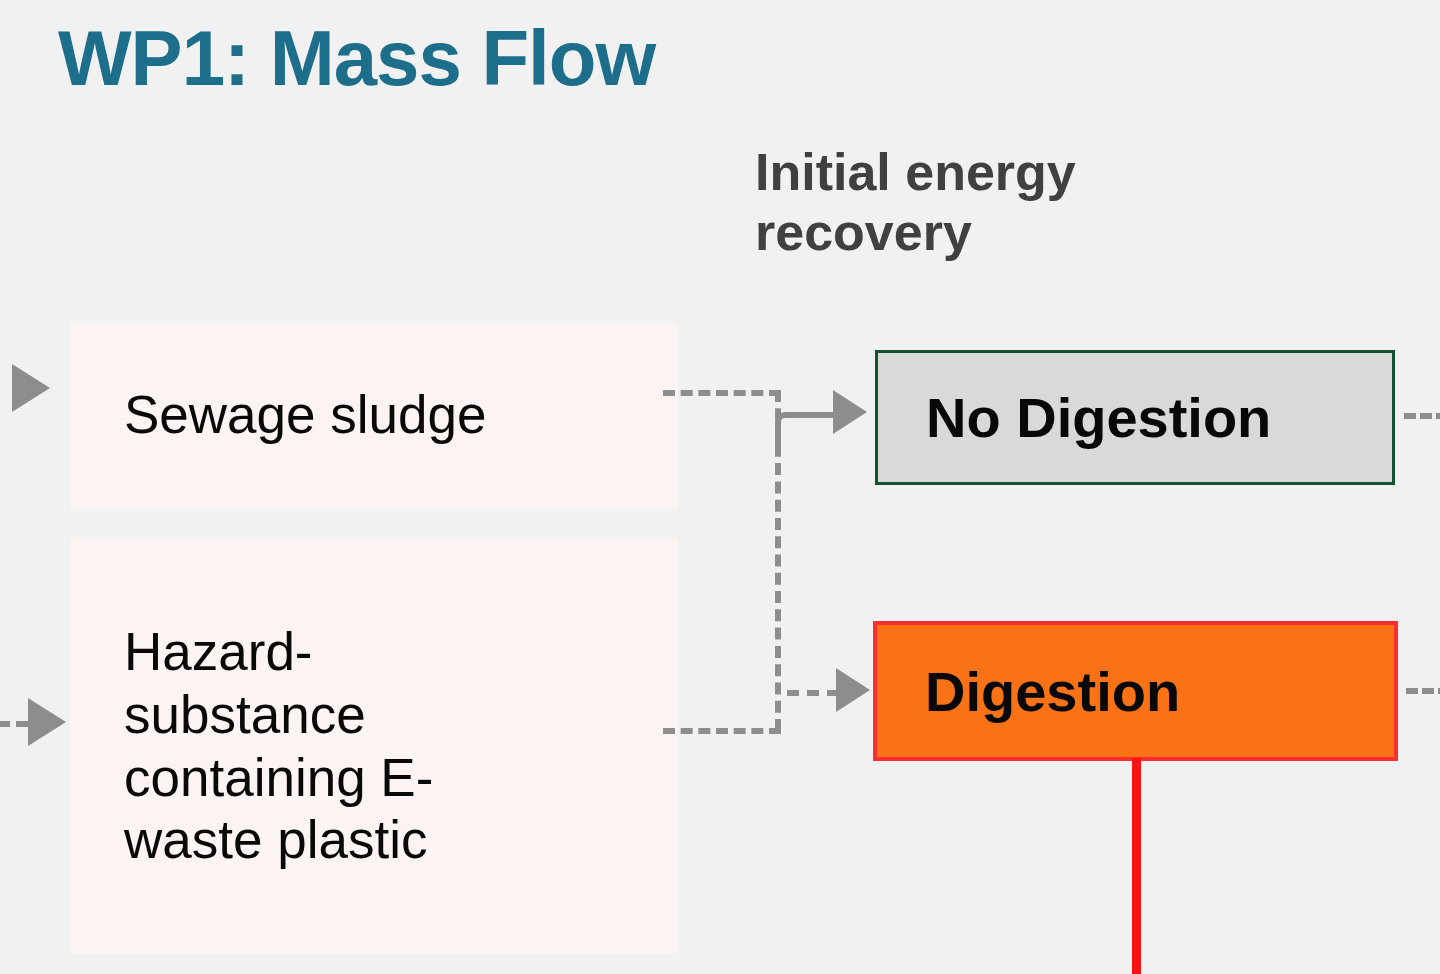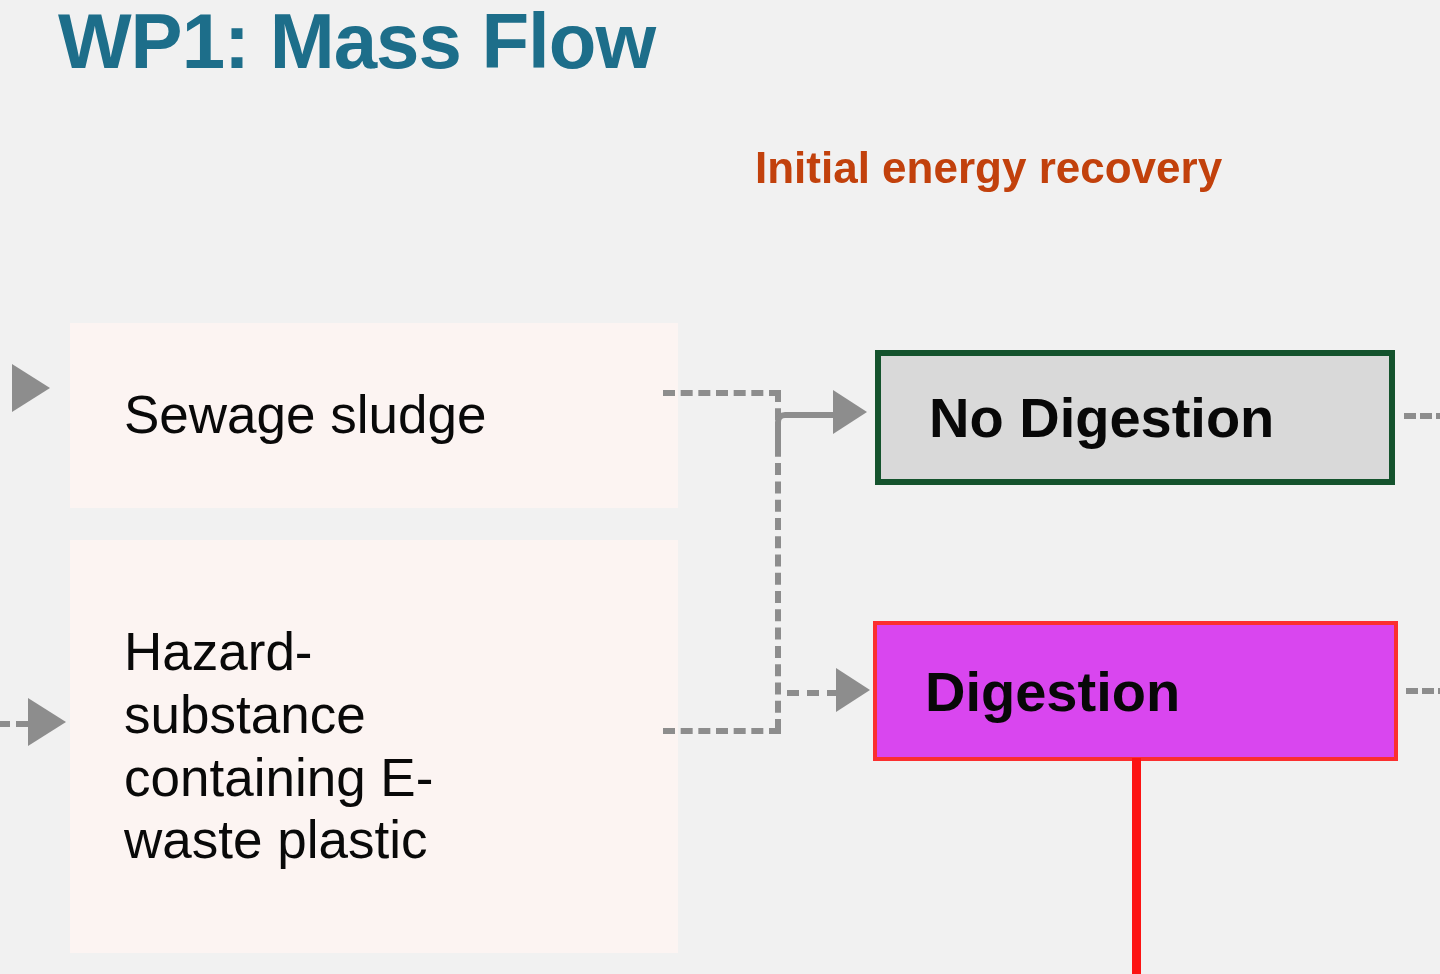--- a/index.html
+++ b/index.html
@@ -15,39 +15,39 @@
     width: 1440px;
     height: 974px;
     background: #f1f1f1;
     overflow: hidden;
   }
 
   
   #slide-title {
     position: absolute;
     left: 58px;
-    top: 1px;
+    top: 18px;
     font-size: 78px;
     font-weight: bold;
     color: #1d6e8a;
     letter-spacing: -1px;
     line-height: 1.05;
     white-space: nowrap;
     text-align: center;
   }
 
   
   #stage-label {
     position: absolute;
     left: 755px;
     top: 142px;
     width: 470px;
-    font-size: 44px;
+    font-size: 52px;
     font-weight: bold;
-    color: #c2410c;
+    color: #404040;
     line-height: 1.16;
   }
 
   
   .input-box {
     position: absolute;
     background: #fcf4f2;
     box-sizing: border-box;
     display: flex;
     align-items: center;
@@ -87,28 +87,28 @@
     color: #080808;
     padding-left: 48px;
     white-space: nowrap;
   }
   #box-no-digestion {
     left: 875px;
     top: 350px;
     width: 520px;
     height: 135px;
     background: #d9d9d9;
-    border: 6px solid #14532d;
+    border: 3px solid #14532d;
   }
   #box-digestion {
     left: 873px;
     top: 621px;
     width: 525px;
     height: 140px;
-    background: #d946ef;
+    background: #f97316;
     border: 4px solid #fb2f2f;
   }
 
   
   .dash-h {
     position: absolute;
     height: 0;
     border-top: 6px dashed #8d8d8d;
   }
   .dash-v {

